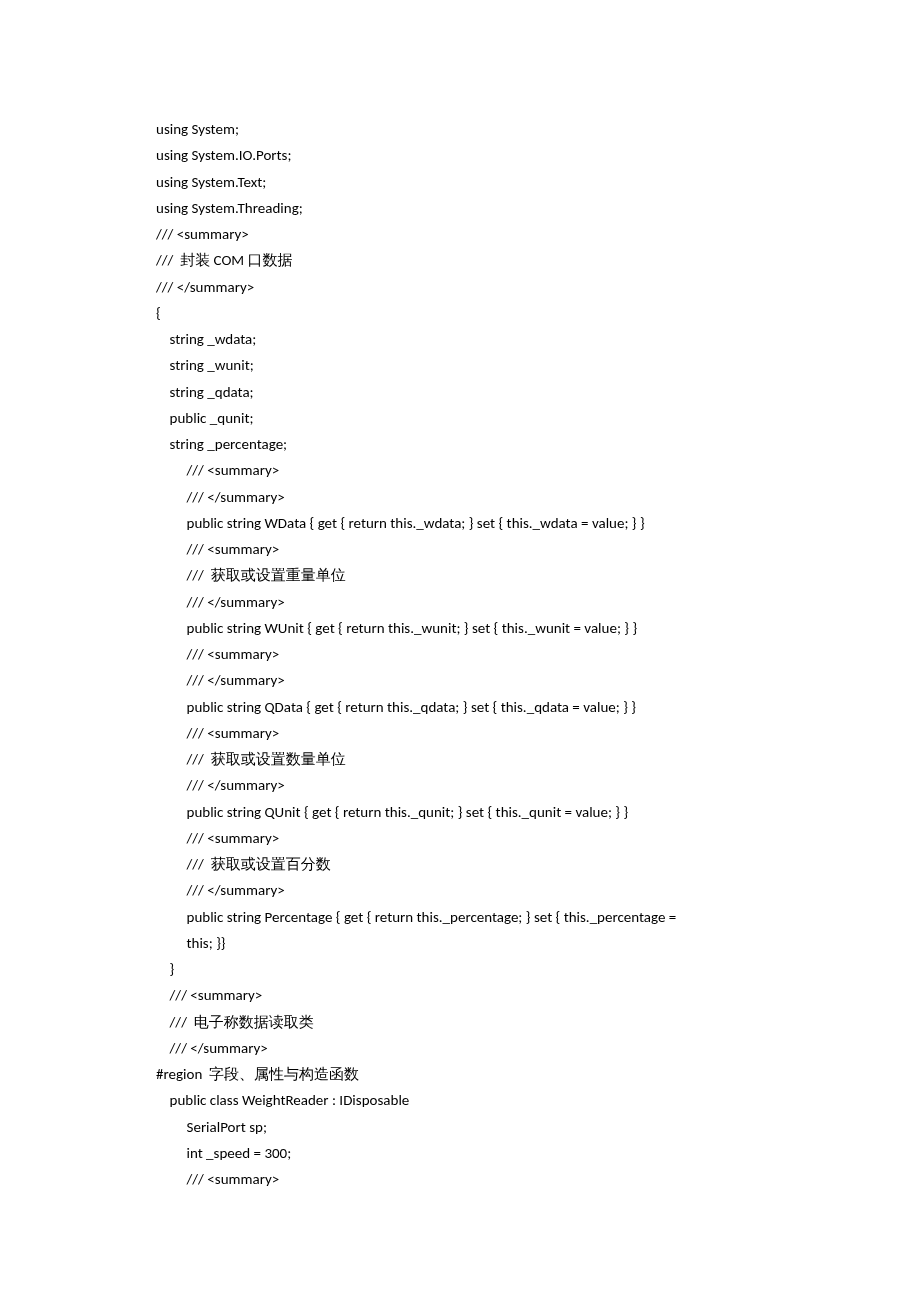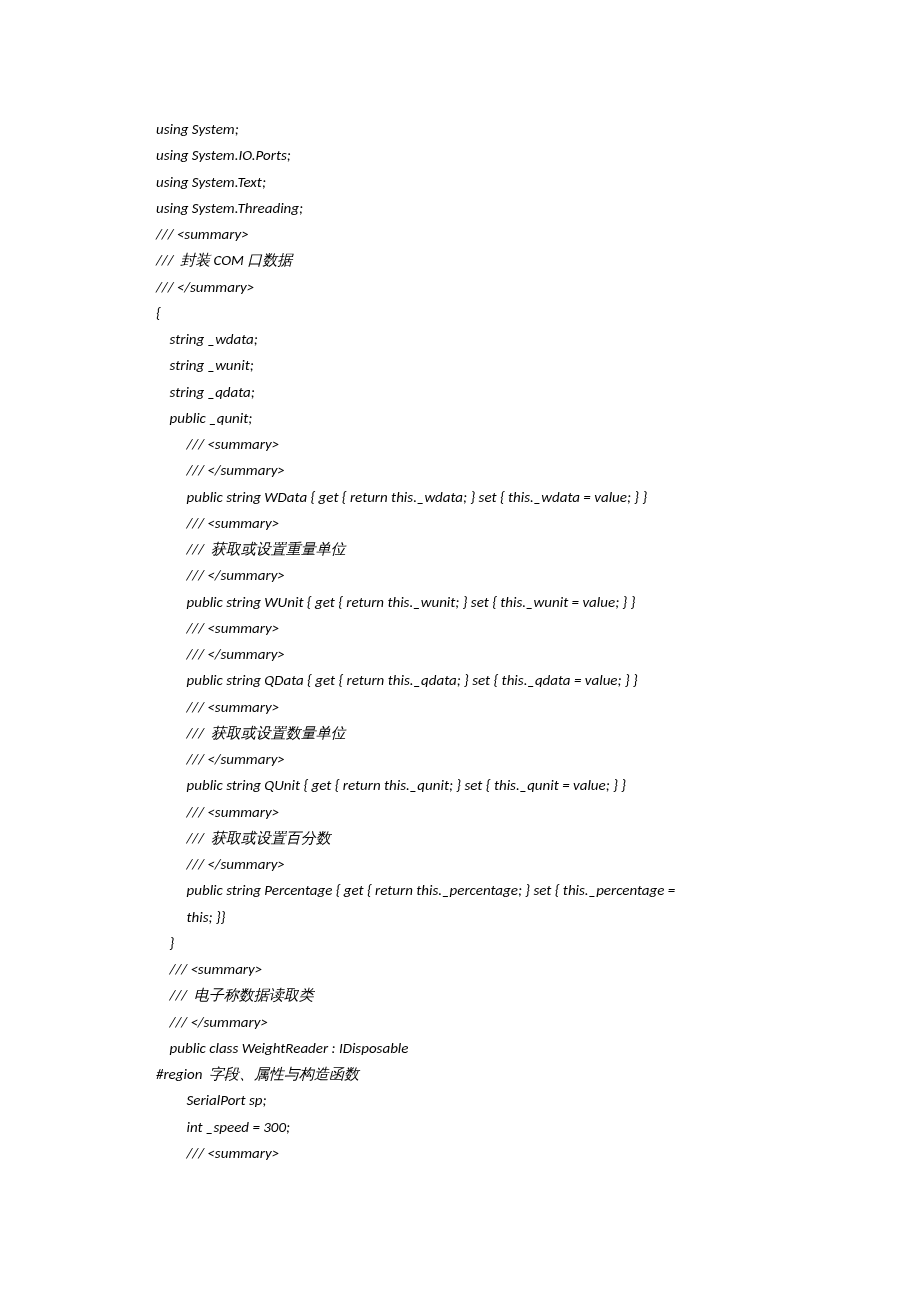--- a/index.html
+++ b/index.html
@@ -13,40 +13,40 @@
   }
   .page {
     width: 920px;
     min-height: 1302px;
     box-sizing: border-box;
     padding: 116px 156px 100px 156px;
     background: #fff;
   }
   .line {
     white-space: pre;
-    font-style: italic;
   }
 </style>
 </head>
 <body>
 
 <div class="page">
   <div id="code-container">
       <div class="line">using System;</div>
       <div class="line">using System.IO.Ports;</div>
       <div class="line">using System.Text;</div>
       <div class="line">using System.Threading;</div>
       <div class="line">/// &lt;summary&gt;</div>
       <div class="line">///  封装 COM 口数据</div>
       <div class="line">/// &lt;/summary&gt;</div>
       <div class="line">{</div>
       <div class="line">    string _wdata;</div>
       <div class="line">    string _wunit;</div>
       <div class="line">    string _qdata;</div>
       <div class="line">    public _qunit;</div>
+      <div class="line">    string _percentage;</div>
       <div class="line">         /// &lt;summary&gt;</div>
       <div class="line">         /// &lt;/summary&gt;</div>
       <div class="line">         public string WData { get { return this._wdata; } set { this._wdata = value; } }</div>
       <div class="line">         /// &lt;summary&gt;</div>
       <div class="line">         ///  获取或设置重量单位</div>
       <div class="line">         /// &lt;/summary&gt;</div>
       <div class="line">         public string WUnit { get { return this._wunit; } set { this._wunit = value; } }</div>
       <div class="line">         /// &lt;summary&gt;</div>
       <div class="line">         /// &lt;/summary&gt;</div>
       <div class="line">         public string QData { get { return this._qdata; } set { this._qdata = value; } }</div>
@@ -56,19 +56,19 @@
       <div class="line">         public string QUnit { get { return this._qunit; } set { this._qunit = value; } }</div>
       <div class="line">         /// &lt;summary&gt;</div>
       <div class="line">         ///  获取或设置百分数</div>
       <div class="line">         /// &lt;/summary&gt;</div>
       <div class="line">         public string Percentage { get { return this._percentage; } set { this._percentage = </div>
       <div class="line">         this; }}</div>
       <div class="line">    }</div>
       <div class="line">    /// &lt;summary&gt;</div>
       <div class="line">    ///  电子称数据读取类</div>
       <div class="line">    /// &lt;/summary&gt;</div>
+      <div class="line">#region  字段、属性与构造函数</div>
       <div class="line">    public class WeightReader : IDisposable</div>
-      <div class="line">#region  字段、属性与构造函数</div>
       <div class="line">         SerialPort sp;</div>
       <div class="line">         int _speed = 300;</div>
       <div class="line">         /// &lt;summary&gt;</div>
     </div>
 </div>
 
 </body></html>

